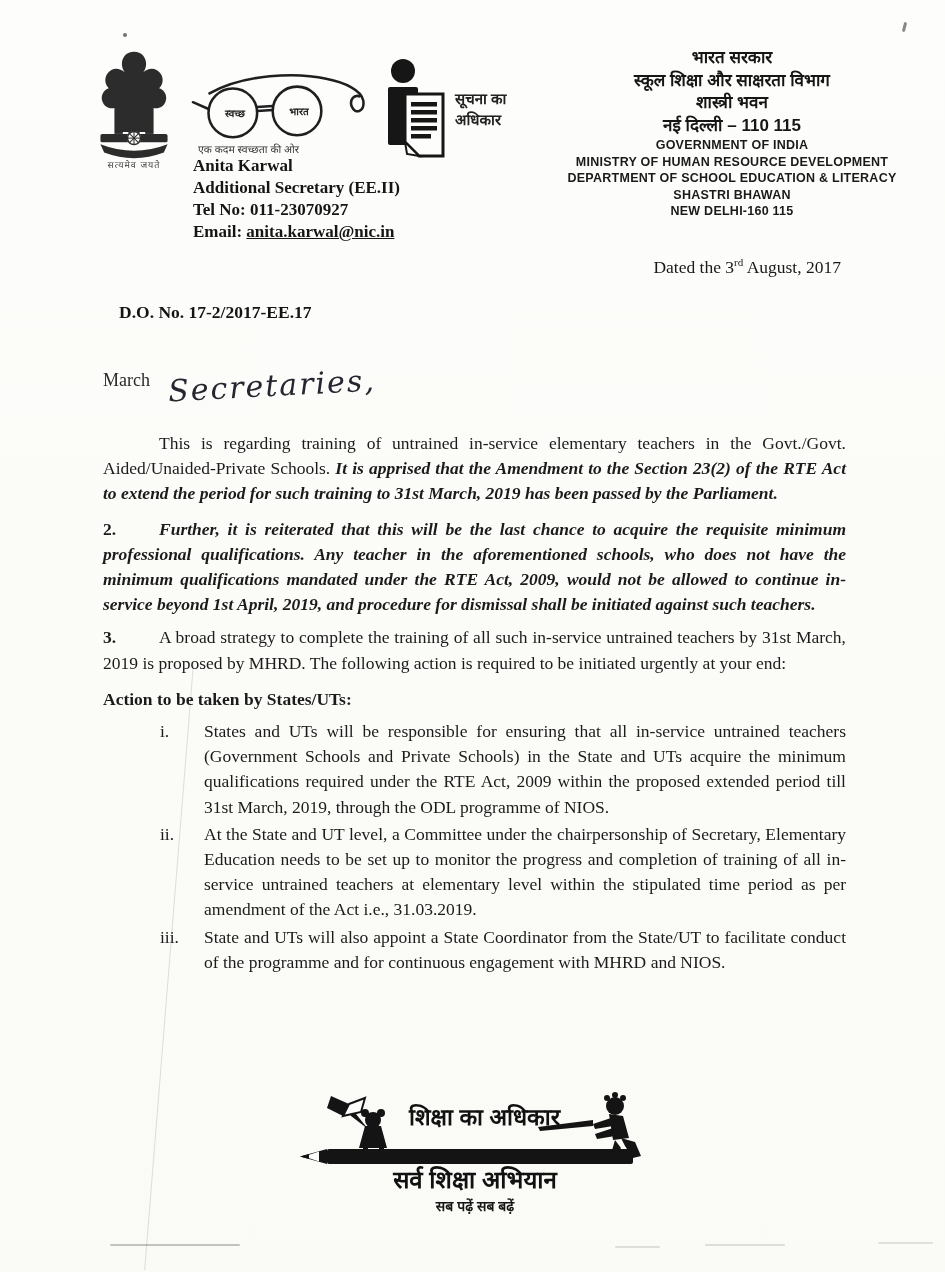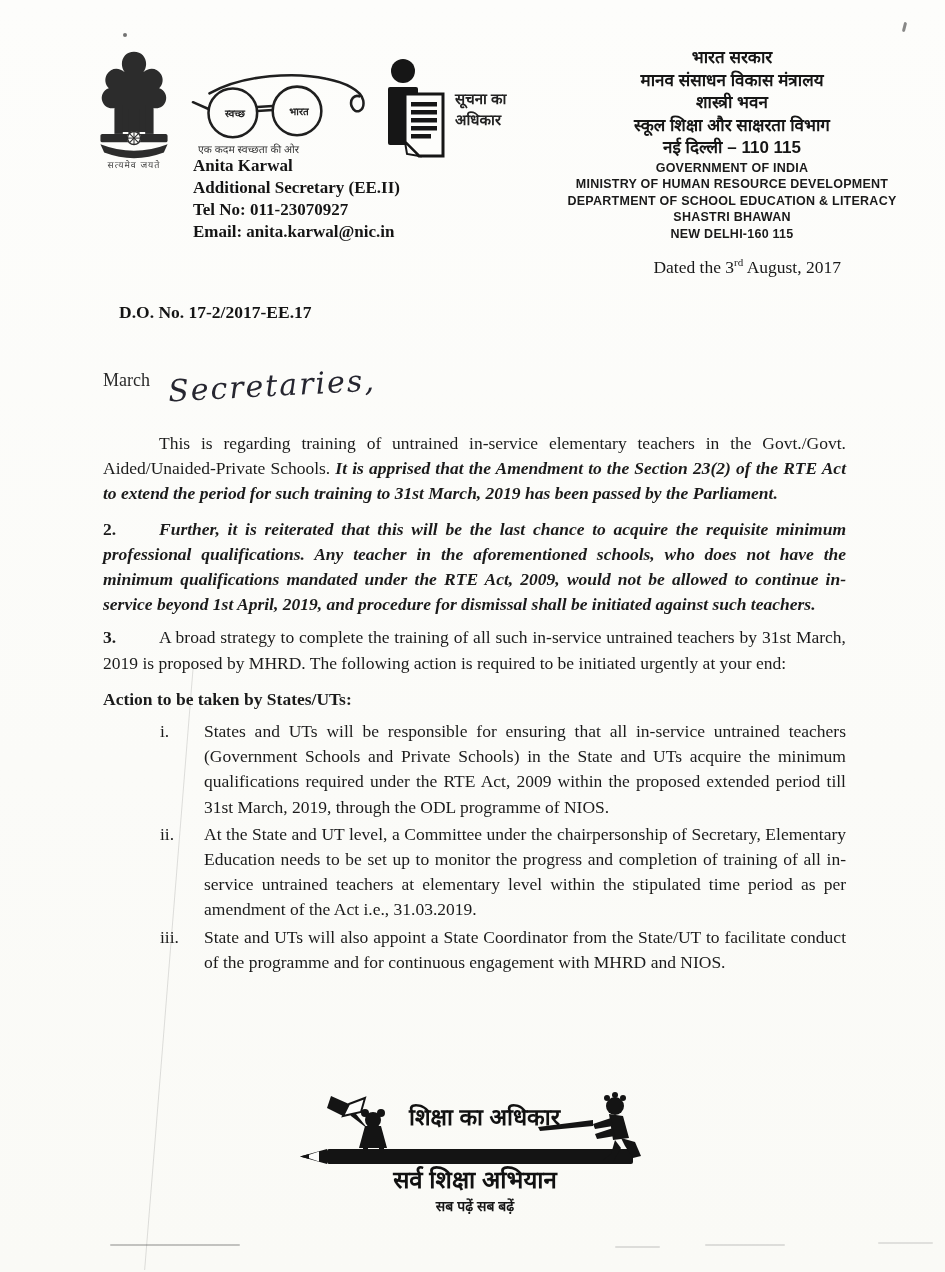--- a/index.html
+++ b/index.html
@@ -20,21 +20,21 @@
   .lensL { left:26px; top:36px; width:38px; text-align:center; }
   .lensR { left:90px; top:34px; width:38px; text-align:center; }
   .swachh-tag { position:absolute; left:8px; top:72px; width:170px; font-size:10.5px;
                 color:#333; font-family:"Liberation Sans",sans-serif; }
   .rti { position:absolute; left:383px; top:58px; width:160px; height:120px; }
   .rti-label { position:absolute; left:72px; top:30px; width:85px; font-size:15px;
                font-weight:700; line-height:21px; color:#222;
                font-family:"Liberation Sans",sans-serif; }
   .contact { position:absolute; left:193px; top:155px; font-size:17px; line-height:22px;
              font-weight:700; color:#151515; }
-  .contact .email { }
+  .contact .email { text-decoration:underline; }
 
   
   .gov-block { position:absolute; left:527px; top:47px; width:410px; text-align:center; }
   .gov-block .hi { font-family:"Liberation Sans",sans-serif; font-weight:700;
                    font-size:17px; line-height:22.5px; color:#161616; }
   .gov-block .en { font-family:"Liberation Sans",sans-serif; font-weight:700;
                    font-size:12.5px; line-height:16.5px; letter-spacing:0.25px; color:#1a1a1a; }
   .gov-block .en:first-of-type { margin-top:3px; }
 
   
@@ -156,23 +156,22 @@
 
   <div class="contact">
     <div>Anita Karwal</div>
     <div>Additional Secretary (EE.II)</div>
     <div>Tel No: 011-23070927</div>
     <div><span>Email: </span><span class="email">anita.karwal@nic.in</span></div>
   </div>
 
   <div class="gov-block">
     <div class="hi">भारत सरकार</div>
-    <div class="hi">मानव संसाधन विकास मंत्रालय</div>
+    <div class="hi">स्कूल शिक्षा और साक्षरता विभाग</div>
     <div class="hi">शास्त्री भवन</div>
-    <div class="hi">स्कूल शिक्षा और साक्षरता विभाग</div>
     <div class="hi">नई दिल्ली – 110 115</div>
     <div class="en">GOVERNMENT OF INDIA</div>
     <div class="en">MINISTRY OF HUMAN RESOURCE DEVELOPMENT</div>
     <div class="en">DEPARTMENT OF SCHOOL EDUCATION &amp; LITERACY</div>
     <div class="en">SHASTRI BHAWAN</div>
     <div class="en">NEW DELHI-160 115</div>
   </div>
 
   <div class="date-line"><span>Dated the 3</span><sup>rd</sup><span> August, 2017</span></div>
   <div class="ref-no">D.O. No. 17-2/2017-EE.17</div>

